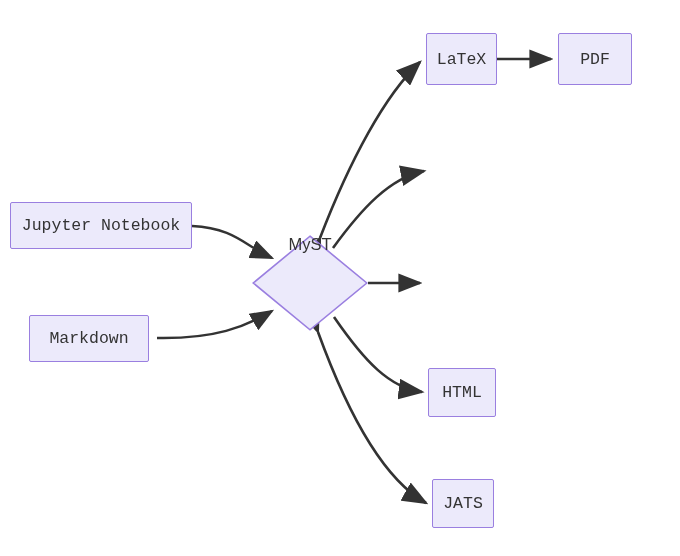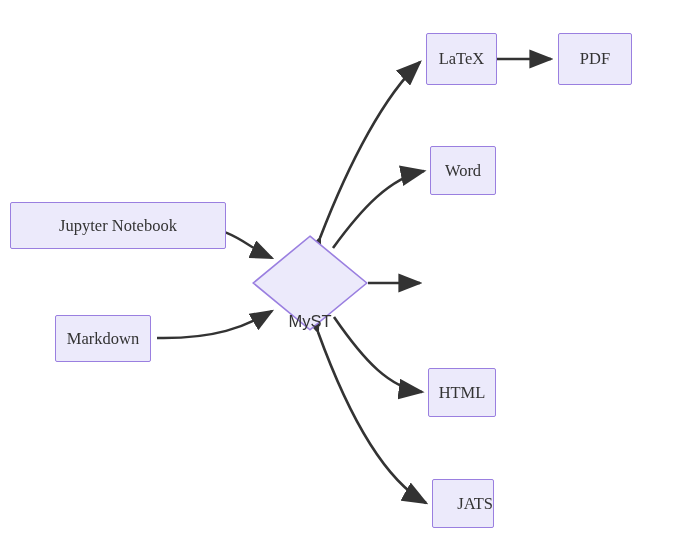--- a/index.html
+++ b/index.html
@@ -30,33 +30,33 @@
     position: absolute;
     box-sizing: border-box;
     display: flex;
     align-items: center;
     justify-content: center;
     background: #ECEAFB;
     border: 1.4px solid #9A7FE0;
     border-radius: 2px;
     color: #333333;
     font-size: 16.5px;
-    font-family: Liberation Serif, serif;
+    font-family: Liberation Mono, monospace;
     white-space: nowrap;
     z-index: 3;
   }
   .node-label {
     pointer-events: none;
     color: #333333;
   }
   .diamond-wrap {
     position: absolute;
     z-index: 3;
     display: flex;
-    align-items: flex-end;
+    align-items: flex-start;
     justify-content: center;
   }
   .diamond-shape {
     position: absolute;
     left: 0;
     top: 0;
     width: 100%;
     height: 100%;
   }
   .diamond-label {
@@ -90,49 +90,46 @@
 
     <path d="M 333,248 C 362,208 390,178 424,171" fill="none" stroke="#333333" stroke-width="2.6" marker-end="url(#arrowhead)"></path>
 
     <path d="M 368,283 L 420,283" fill="none" stroke="#333333" stroke-width="2.4" marker-end="url(#arrowhead)"></path>
 
     <path d="M 334,317 C 365,362 390,388 422,392" fill="none" stroke="#333333" stroke-width="2.6" marker-end="url(#arrowhead)"></path>
 
     <path d="M 318,332 C 350,420 385,480 426,503" fill="none" stroke="#333333" stroke-width="2.6" marker-start="url(#arrowhead)" marker-end="url(#arrowhead)"></path>
   </svg>
 
-  <div class="node" style="left:10px; top:202px; width:216px; height:47px;">
+  <div class="node" style="left:10px; top:202px; width:182px; height:47px;">
     <span class="node-label">Jupyter Notebook</span>
   </div>
 
-  <div class="node" style="left:55px; top:315px; width:96px; height:47px;">
+  <div class="node" style="left:29px; top:315px; width:120px; height:47px;">
     <span class="node-label">Markdown</span>
   </div>
 
   <div class="diamond-wrap" style="left:252px; top:235px; width:116px; height:96px;">
     <svg class="diamond-shape" viewBox="0 0 116 96" preserveAspectRatio="none" xmlns="http://www.w3.org/2000/svg">
       <polygon points="58,1.2 114.8,48 58,94.8 1.2,48" fill="#ECEAFB" stroke="#9A7FE0" stroke-width="1.6"></polygon>
     </svg>
     <span class="diamond-label">MyST</span>
   </div>
 
   <div class="node" style="left:426px; top:33px; width:71px; height:52px;">
     <span class="node-label">LaTeX</span>
   </div>
 
   <div class="node" style="left:558px; top:33px; width:74px; height:52px;">
     <span class="node-label">PDF</span>
   </div>
 
-  <div class="node" style="left:430px; top:146px; width:66px; height:49px;">
-    <span class="node-label">Word</span>
-  </div>
 
 
   <div class="node" style="left:428px; top:368px; width:68px; height:49px;text-align:right;">
     <span class="node-label">HTML</span>
   </div>
 
-  <div class="node" style="left:432px; top:479px; width:62px; height:49px;justify-content:flex-end;">
+  <div class="node" style="left:432px; top:479px; width:62px; height:49px;">
     <span class="node-label">JATS</span>
   </div>
 
 </div>
 
 </body></html>

